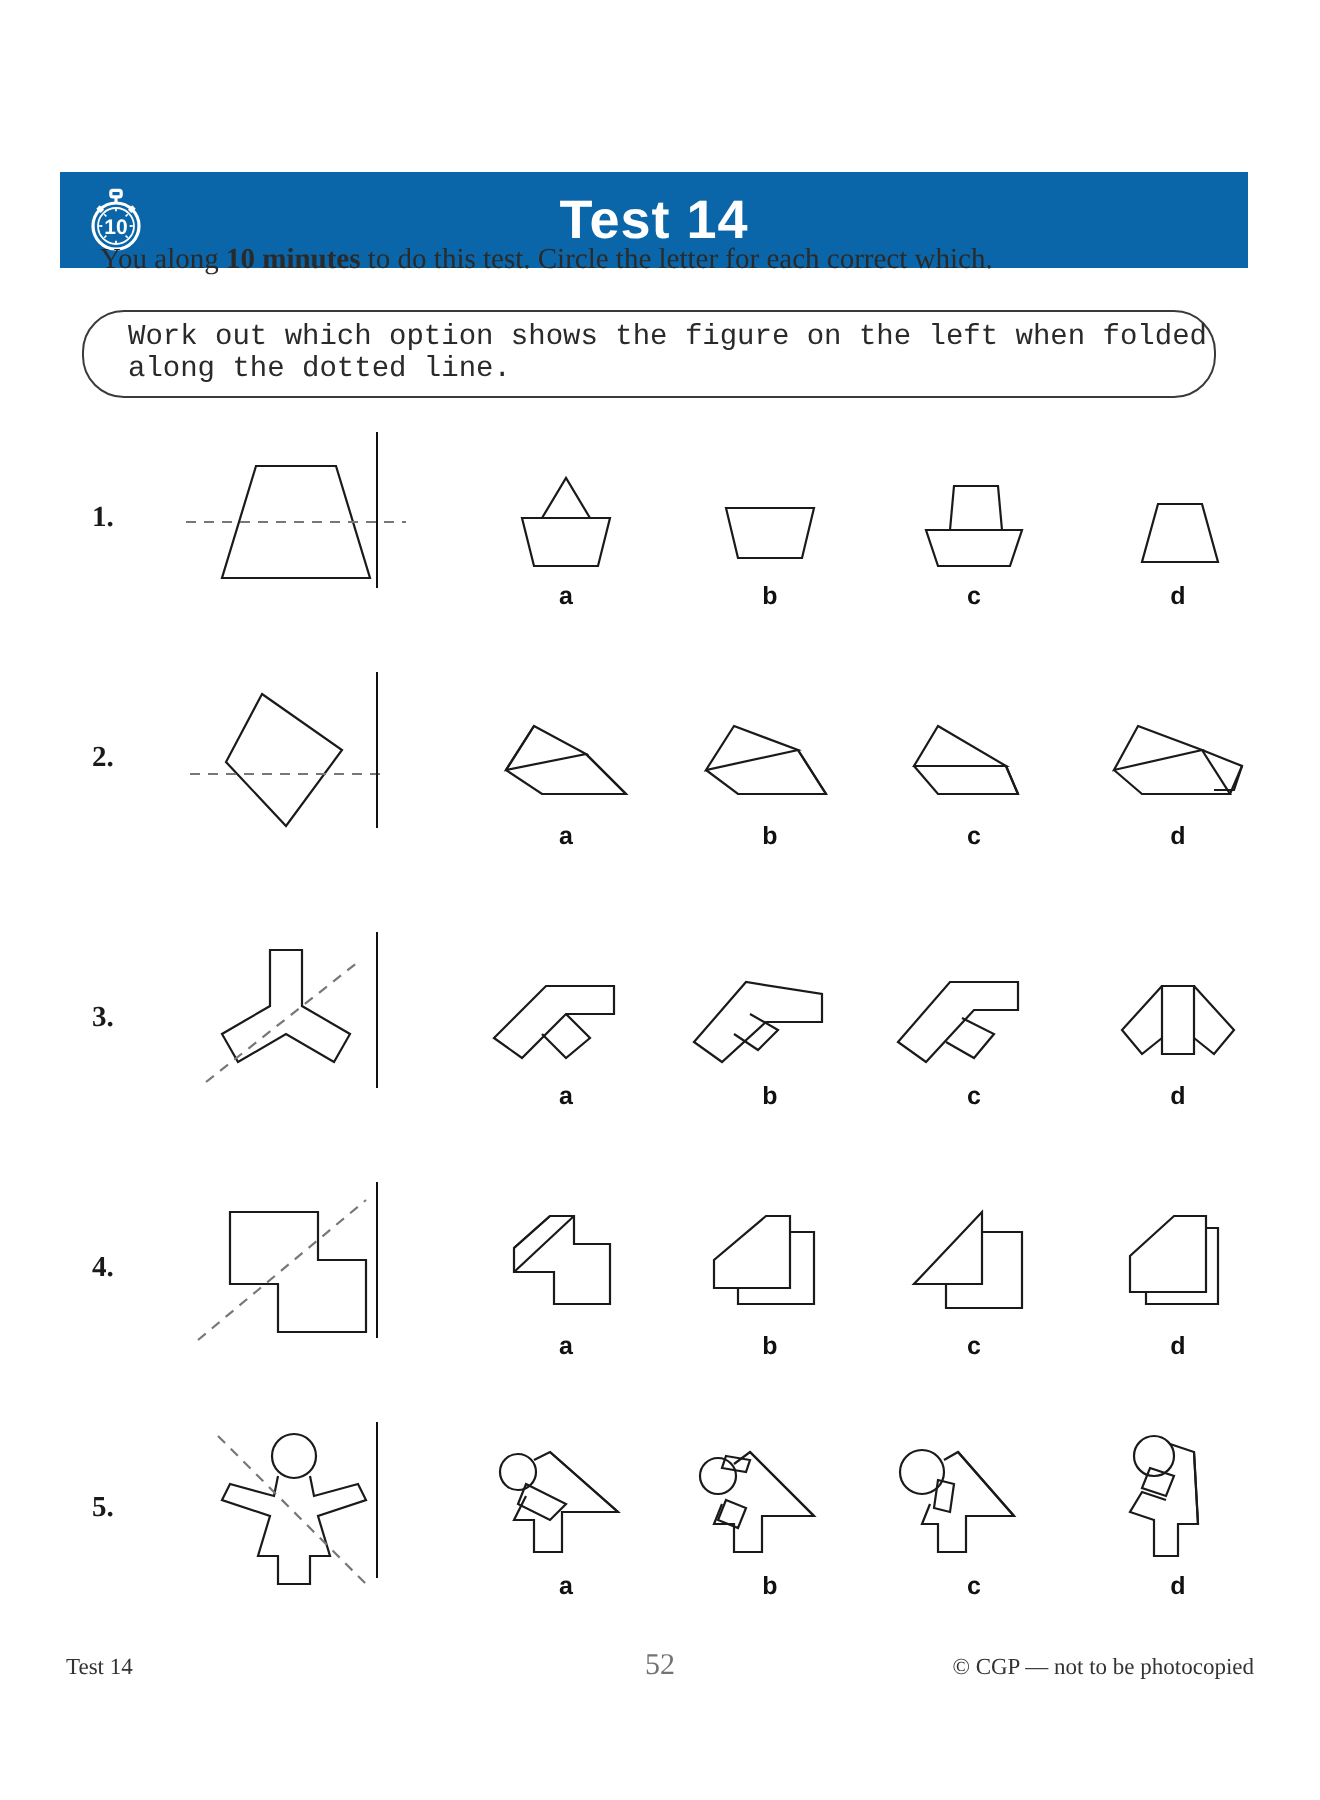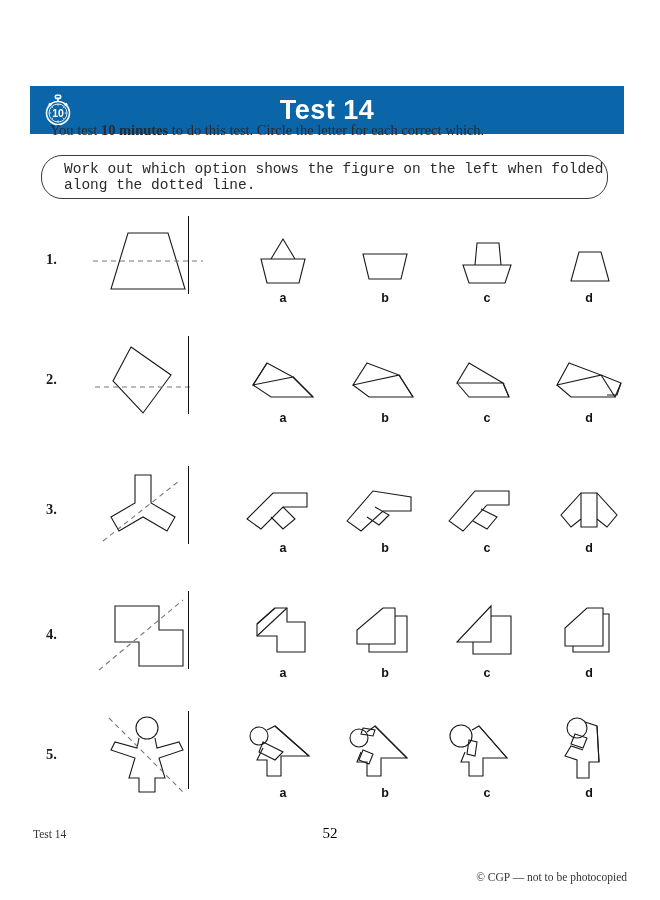--- a/index.html
+++ b/index.html
@@ -171,29 +171,28 @@
     font-size: 11.5px;
     color: #333333;
   }
   .footer-center {
     position: absolute;
     left: 0;
     top: -3px;
     width: 594px;
     text-align: center;
     font-size: 15px;
-    color: #000000;
+    color: #737373;
   }
   .footer-right {
     position: absolute;
     right: 0;
     top: 0;
     font-size: 11.5px;
     color: #333333;
-    margin-top: 43px;
   }
 </style>
 </head>
 <body>
 
 <div class="page">
 
   <div class="header-bar">
     <div class="stopwatch-box">
       <svg width="40" height="40" viewBox="0 0 40 40" aria-hidden="true">
@@ -213,21 +212,21 @@
           <line x1="25.9" y1="17.1" x2="24.8" y2="18.2" stroke-width="0.8"></line>
           <line x1="15.2" y1="27.8" x2="14.1" y2="28.9" stroke-width="0.8"></line>
         </g>
         <text x="20" y="27.2" text-anchor="middle" font-family="Liberation Sans, sans-serif" font-size="10.5" font-weight="bold" fill="#ffffff">10</text>
       </svg>
     </div>
     <div class="header-title">Test 14</div>
   </div>
 
   <div class="intro">
-    <span>You test </span><b>10 minutes</b><span> to do this test.  Circle the letter for each correct which.</span>
+    <span>You along </span><b>10 minutes</b><span> to do this test.  Circle the letter for each correct which.</span>
   </div>
 
   <div class="instruction-box">
     <div class="instruction-text">Work out which option shows the figure on the left when folded along the dotted line.</div>
   </div>
 
   <div class="question" style="top:213px">
     <div class="q-number">1.</div>
 
     <div class="q-stimulus">

